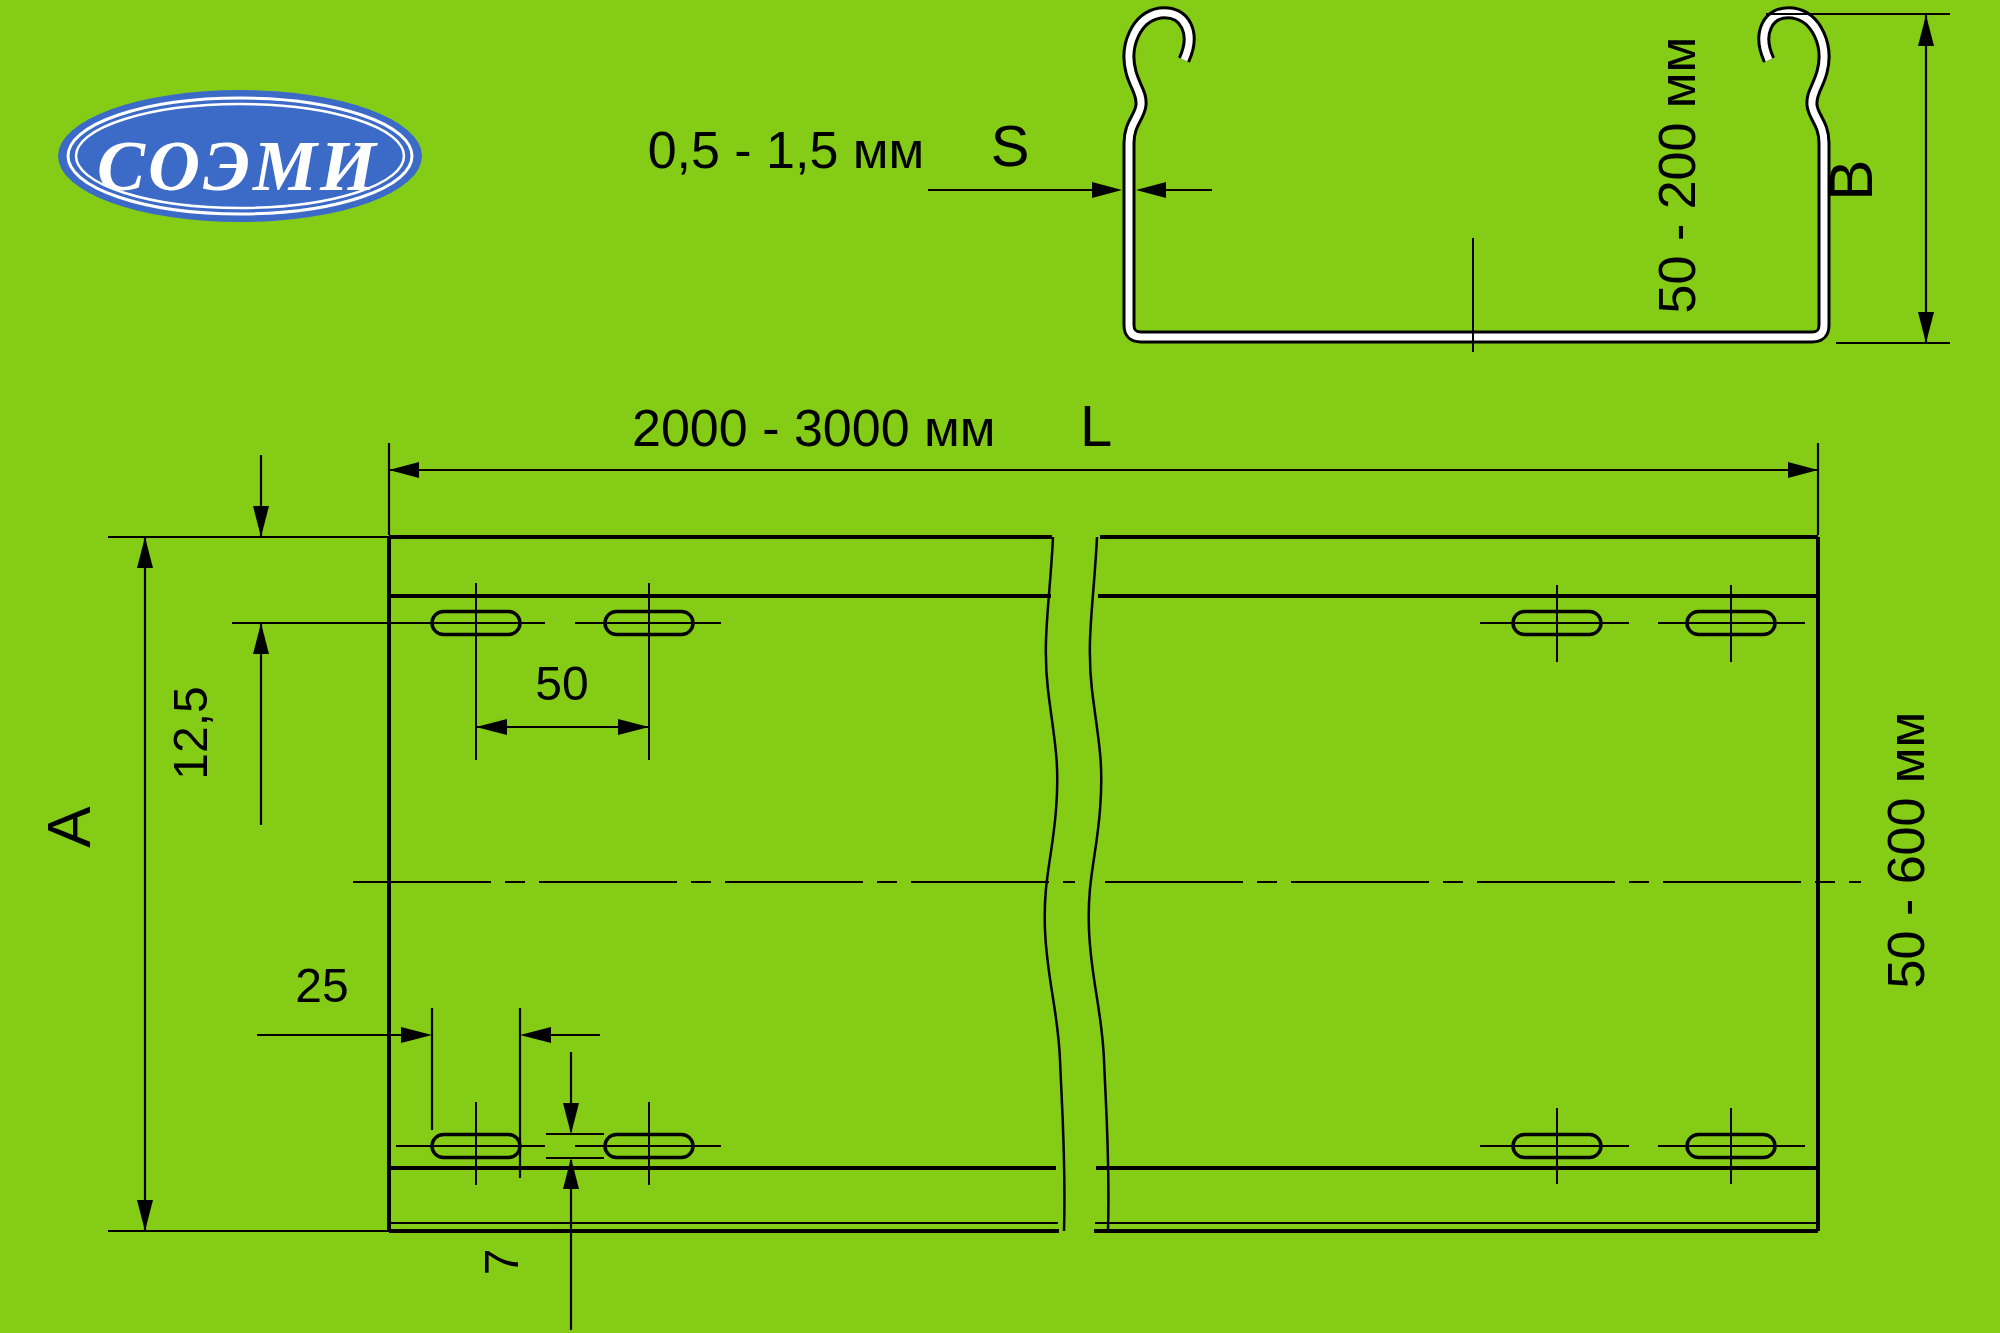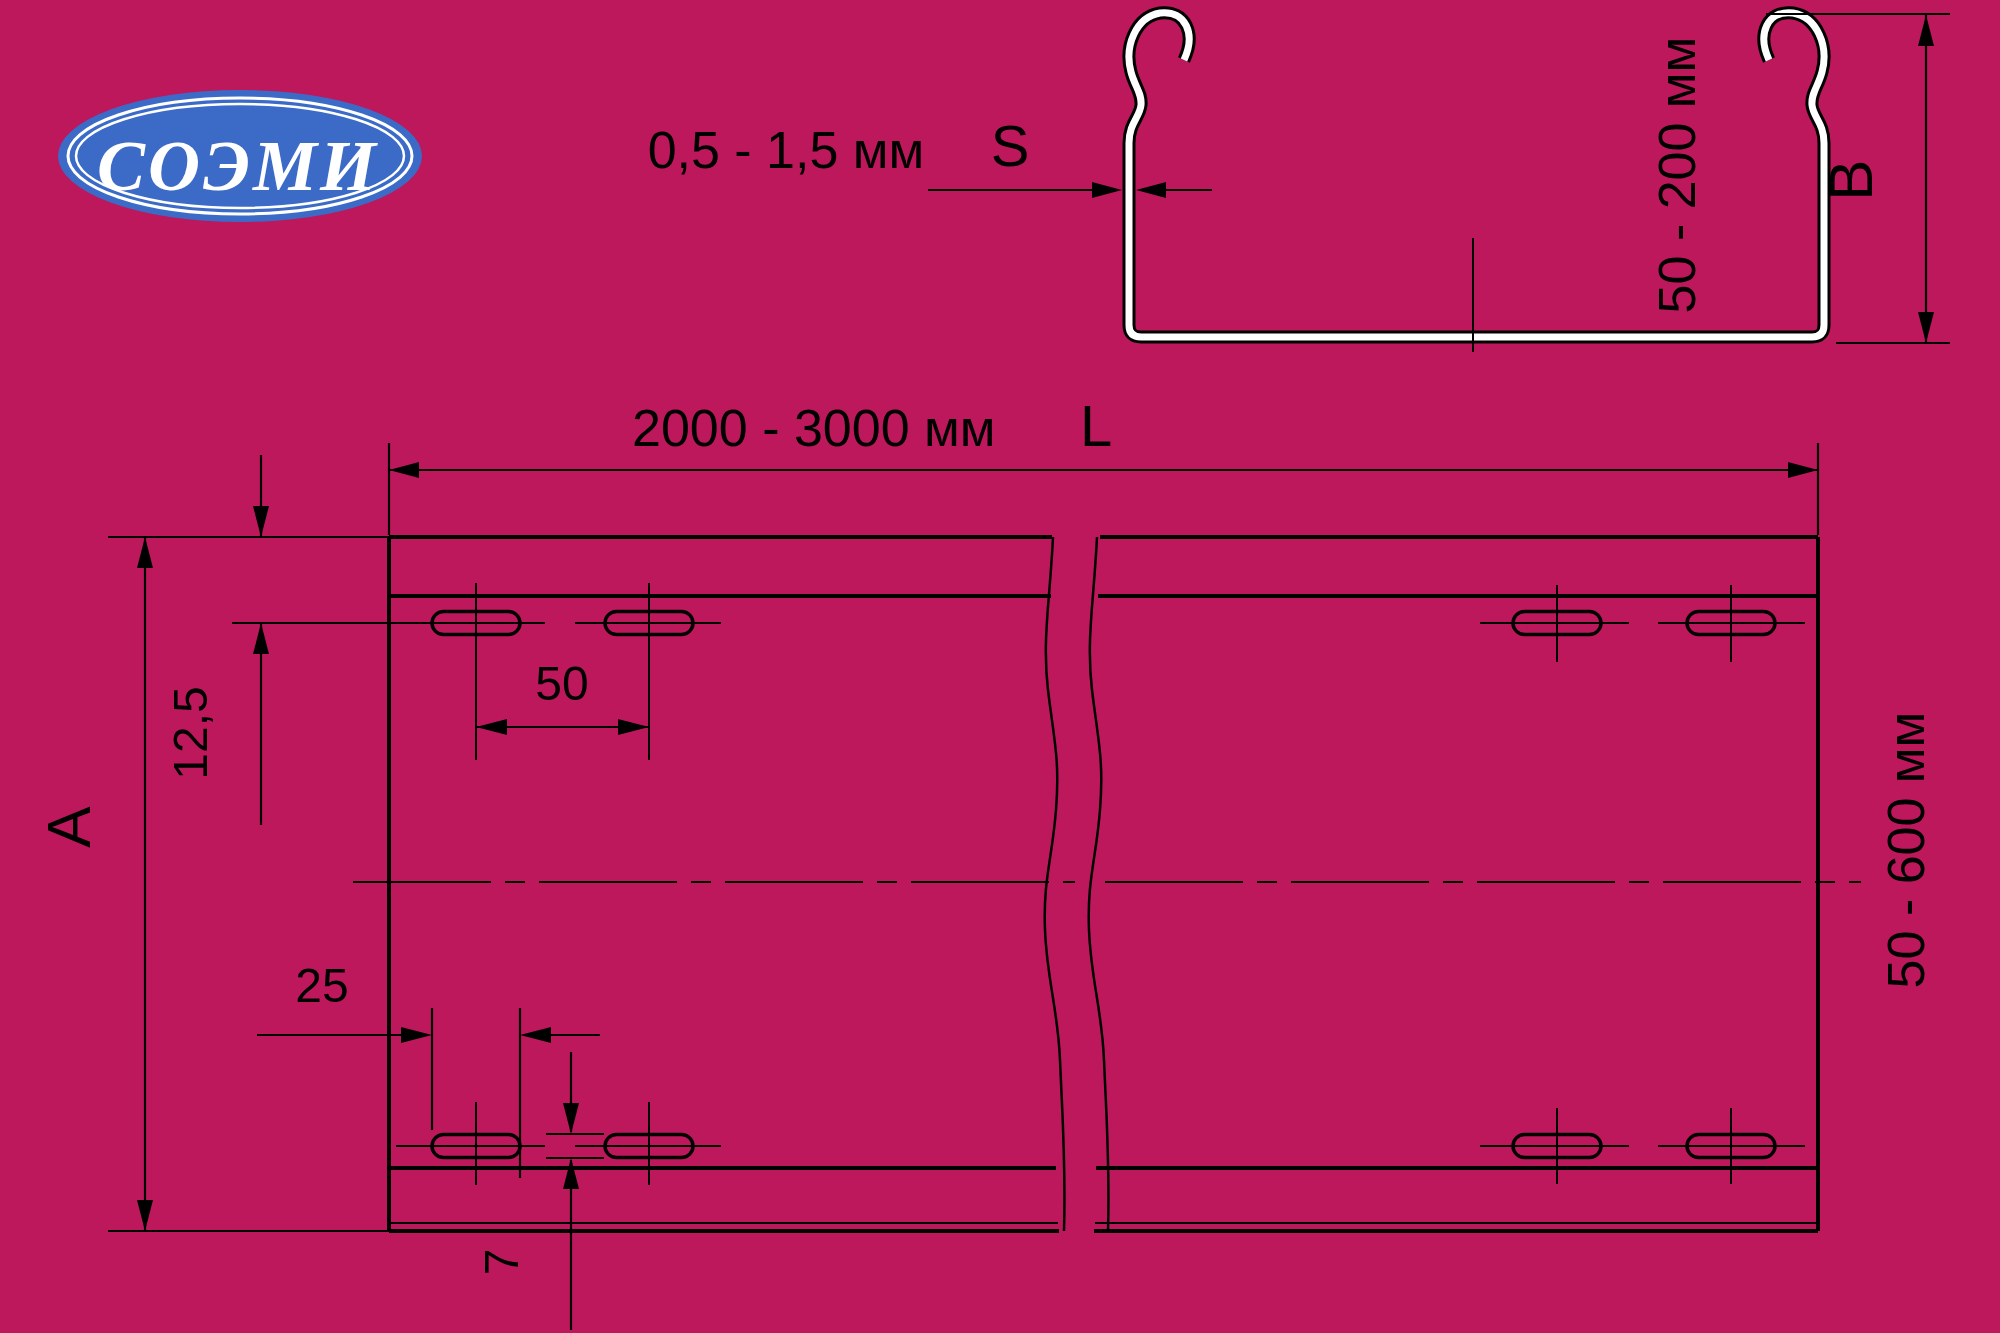--- a/index.html
+++ b/index.html
@@ -1,16 +1,16 @@
 <!DOCTYPE html>
 <html><head>
 <meta charset="utf-8">
 <style>
   html,body{margin:0;padding:0;background:#ffffff;}
-  .stage{width:2000px;height:1333px;position:relative;background:#be185d;text-align:right;}
+  .stage{width:2000px;height:1333px;position:relative;background:#84cc16;text-align:right;}
   svg{display:block;}
   .dim-text{font-family:"Liberation Sans","DejaVu Sans",sans-serif;fill:#000;}
   .f52{font-size:52px;}
   .f48{font-size:48px;}
   .f58{font-size:58px;}
   .f62{font-size:62px;}
   .logo-text{font-family:"Liberation Serif","DejaVu Serif",serif;font-style:italic;font-weight:bold;letter-spacing:3px;}
 </style>
 </head>
 <body>

